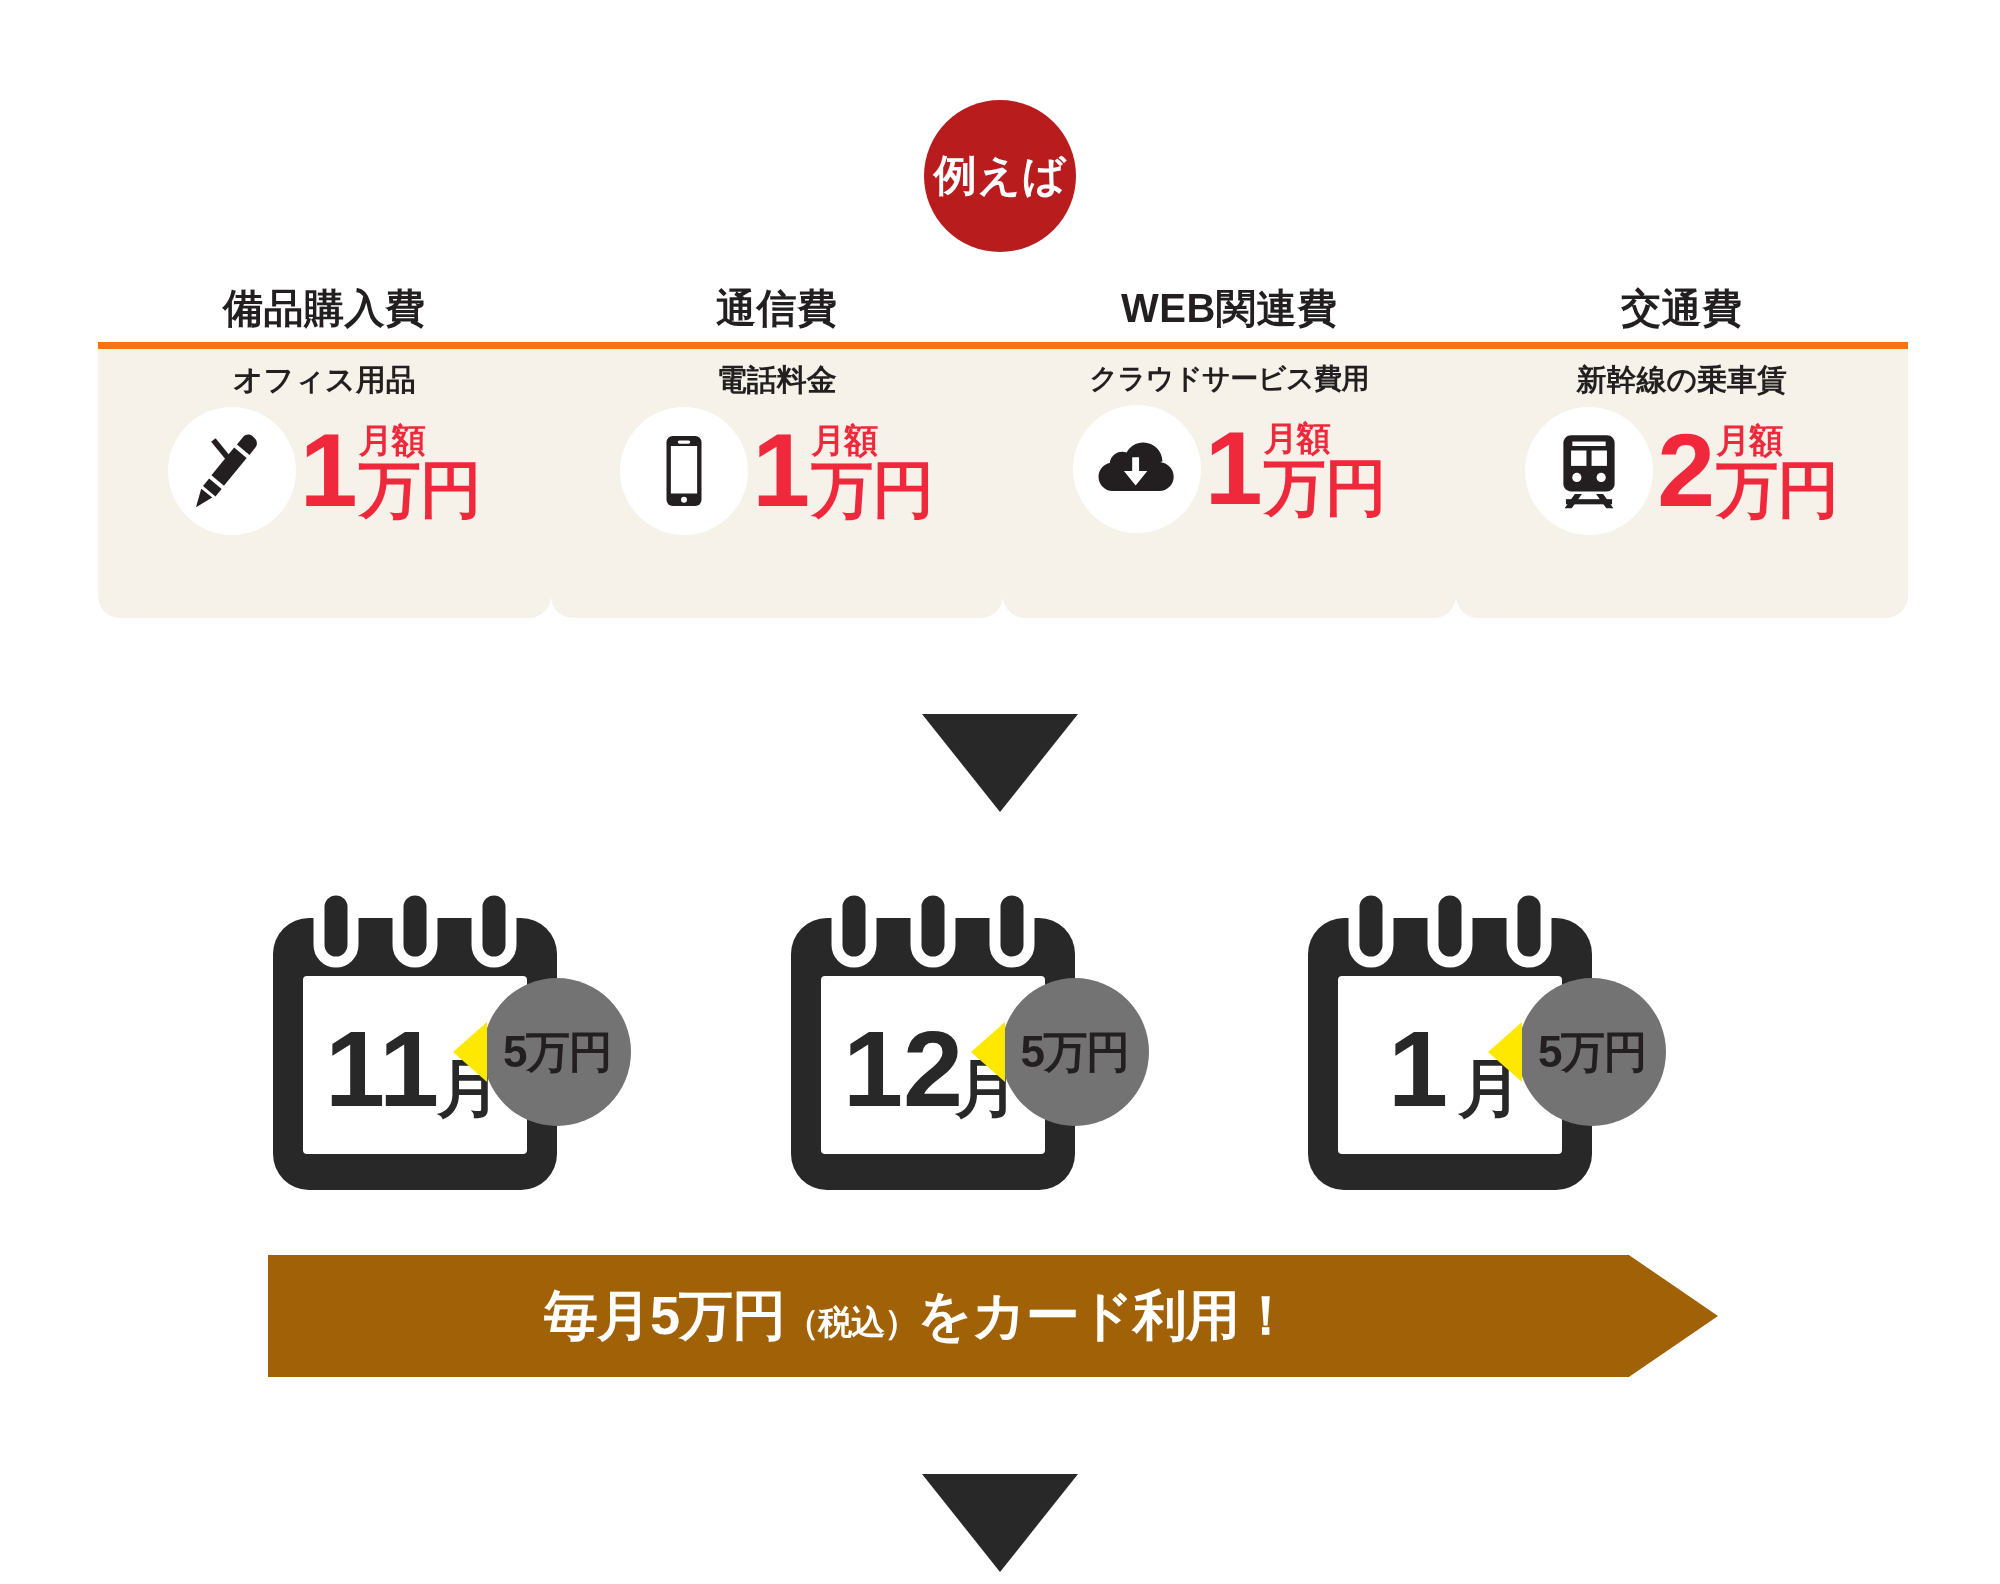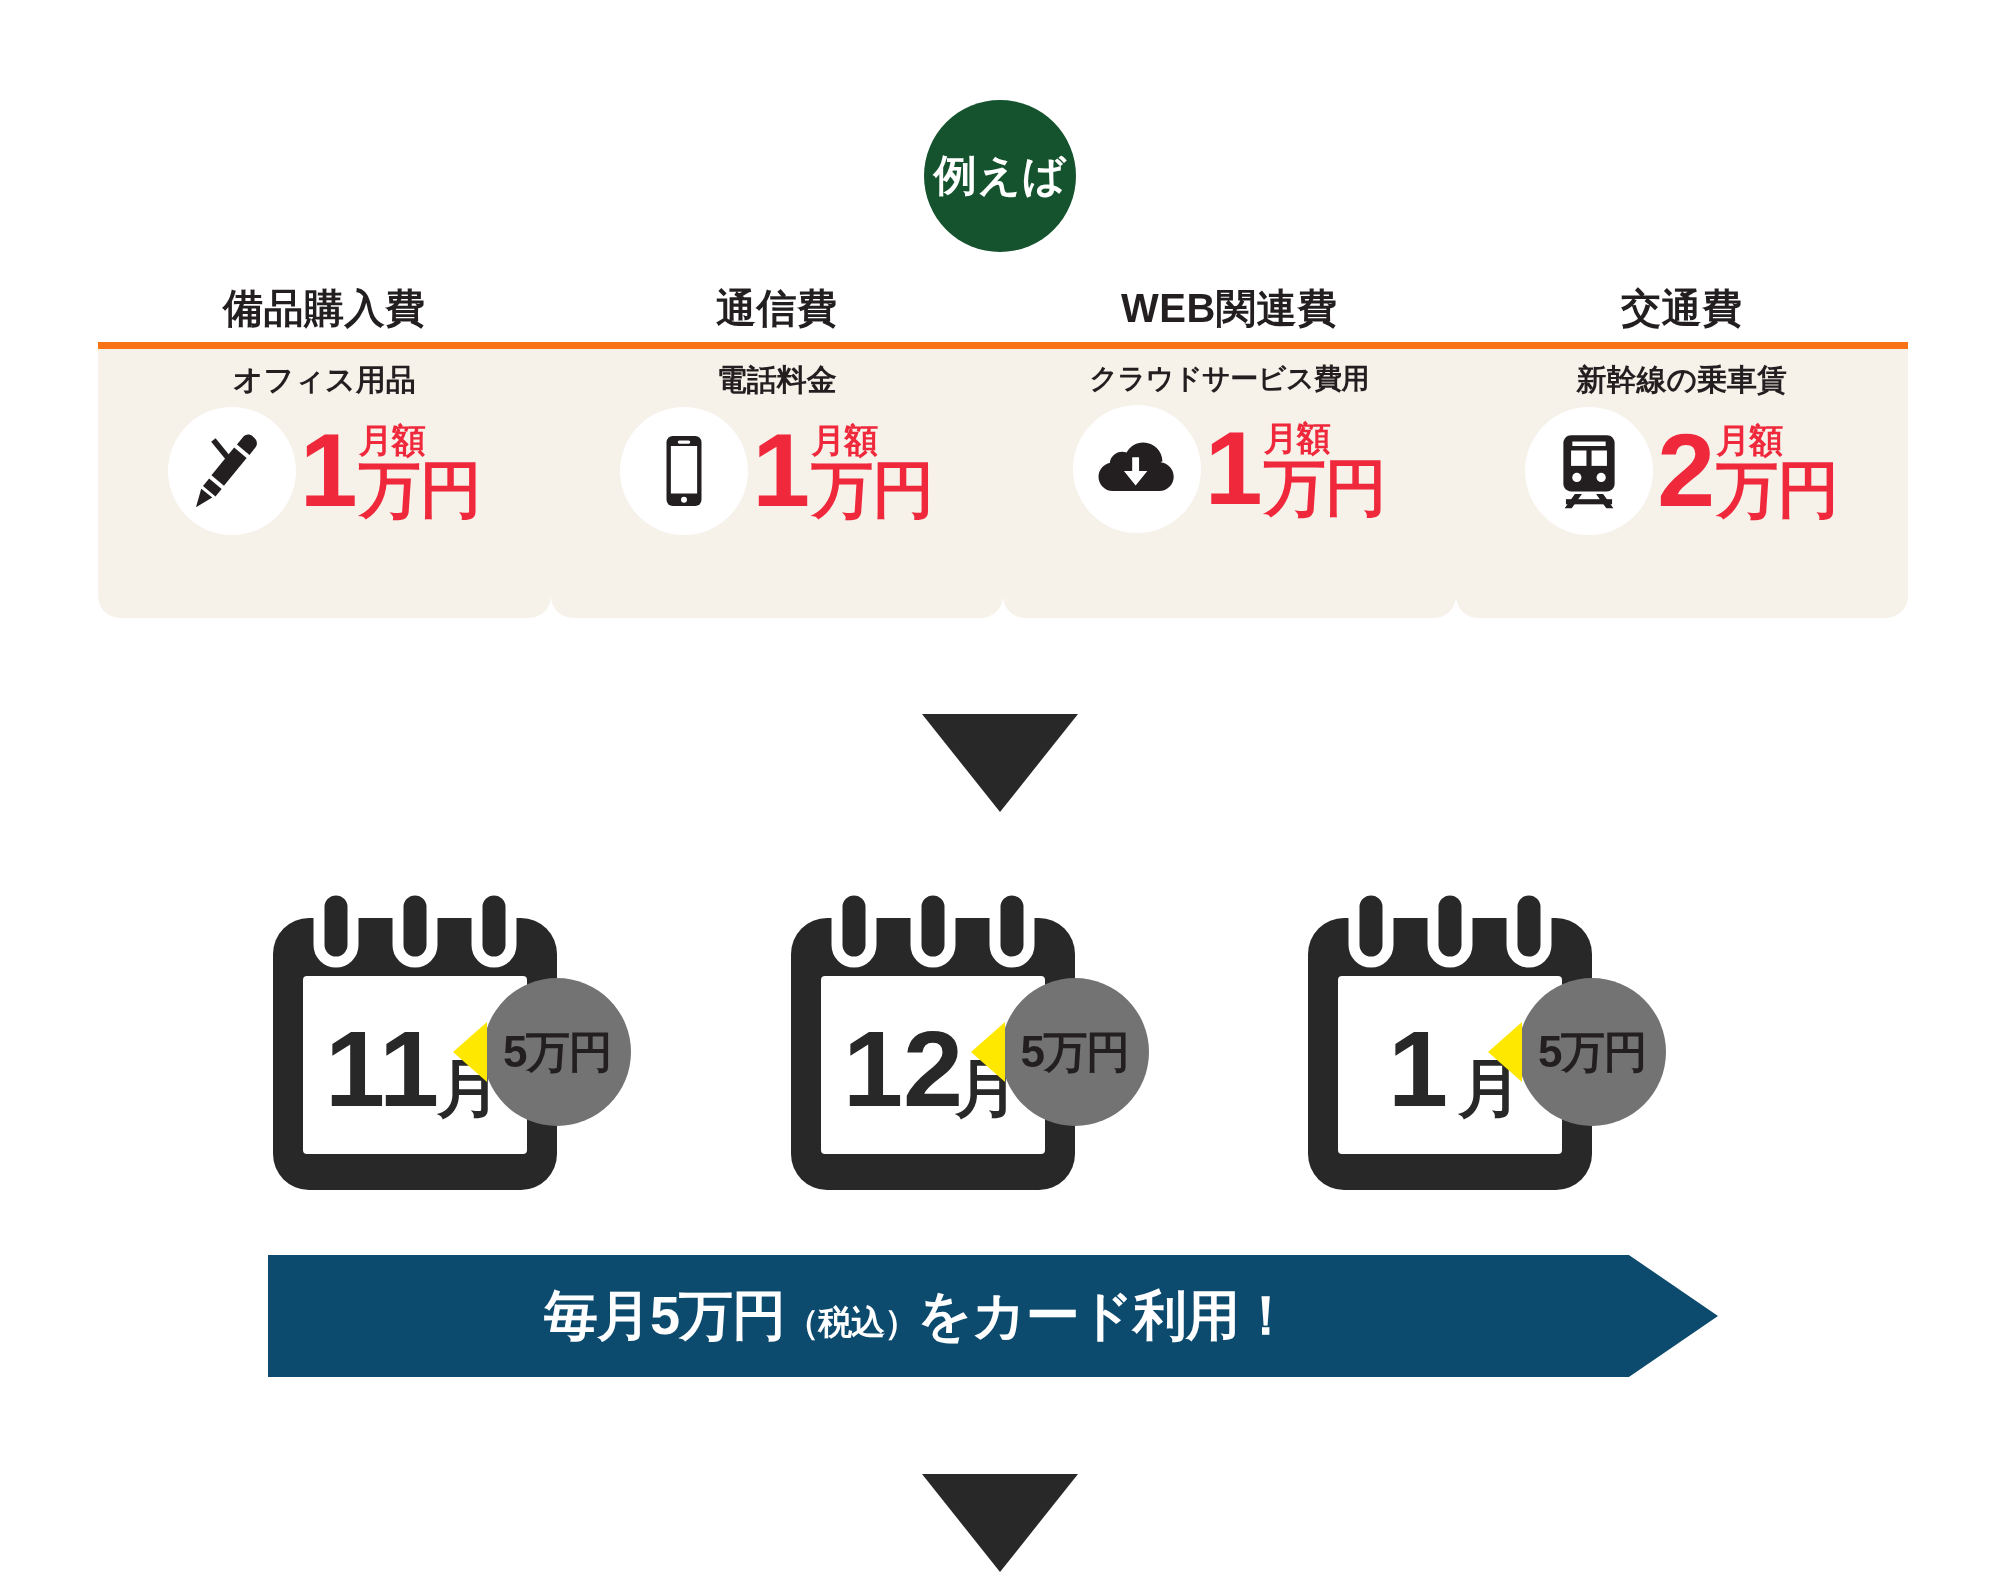--- a/index.html
+++ b/index.html
@@ -20,21 +20,21 @@
   }
 
   
   .example-badge {
     position: absolute;
     left: 924px;
     top: 100px;
     width: 152px;
     height: 152px;
     border-radius: 50%;
-    background: #14532d;
+    background: #b91c1c;
     color: #ffffff;
     display: flex;
     align-items: center;
     justify-content: center;
     font-size: 43px;
     font-weight: 700;
     letter-spacing: 0.5px;
   }
 
   
@@ -203,21 +203,21 @@
   }
   .bubble span { position: relative; z-index: 2; }
 
   
   .banner {
     position: absolute;
     left: 268px;
     top: 1255px;
     width: 1450px;
     height: 122px;
-    background: #0c4a6e;
+    background: #a16207;
     display: flex;
     align-items: center;
     justify-content: center;
     -webkit-clip-path: polygon(0 0, calc(100% - 130px) 0, calc(100% - 130px) -28px, 100% 50%, calc(100% - 130px) calc(100% + 28px), calc(100% - 130px) 100%, 0 100%);
     clip-path: polygon(0 0, calc(100% - 130px) 0, calc(100% - 130px) -28px, 100% 50%, calc(100% - 130px) calc(100% + 28px), calc(100% - 130px) 100%, 0 100%);
   }
   .banner-text {
     color: #ffffff;
     font-size: 54px;
     font-weight: 700;

